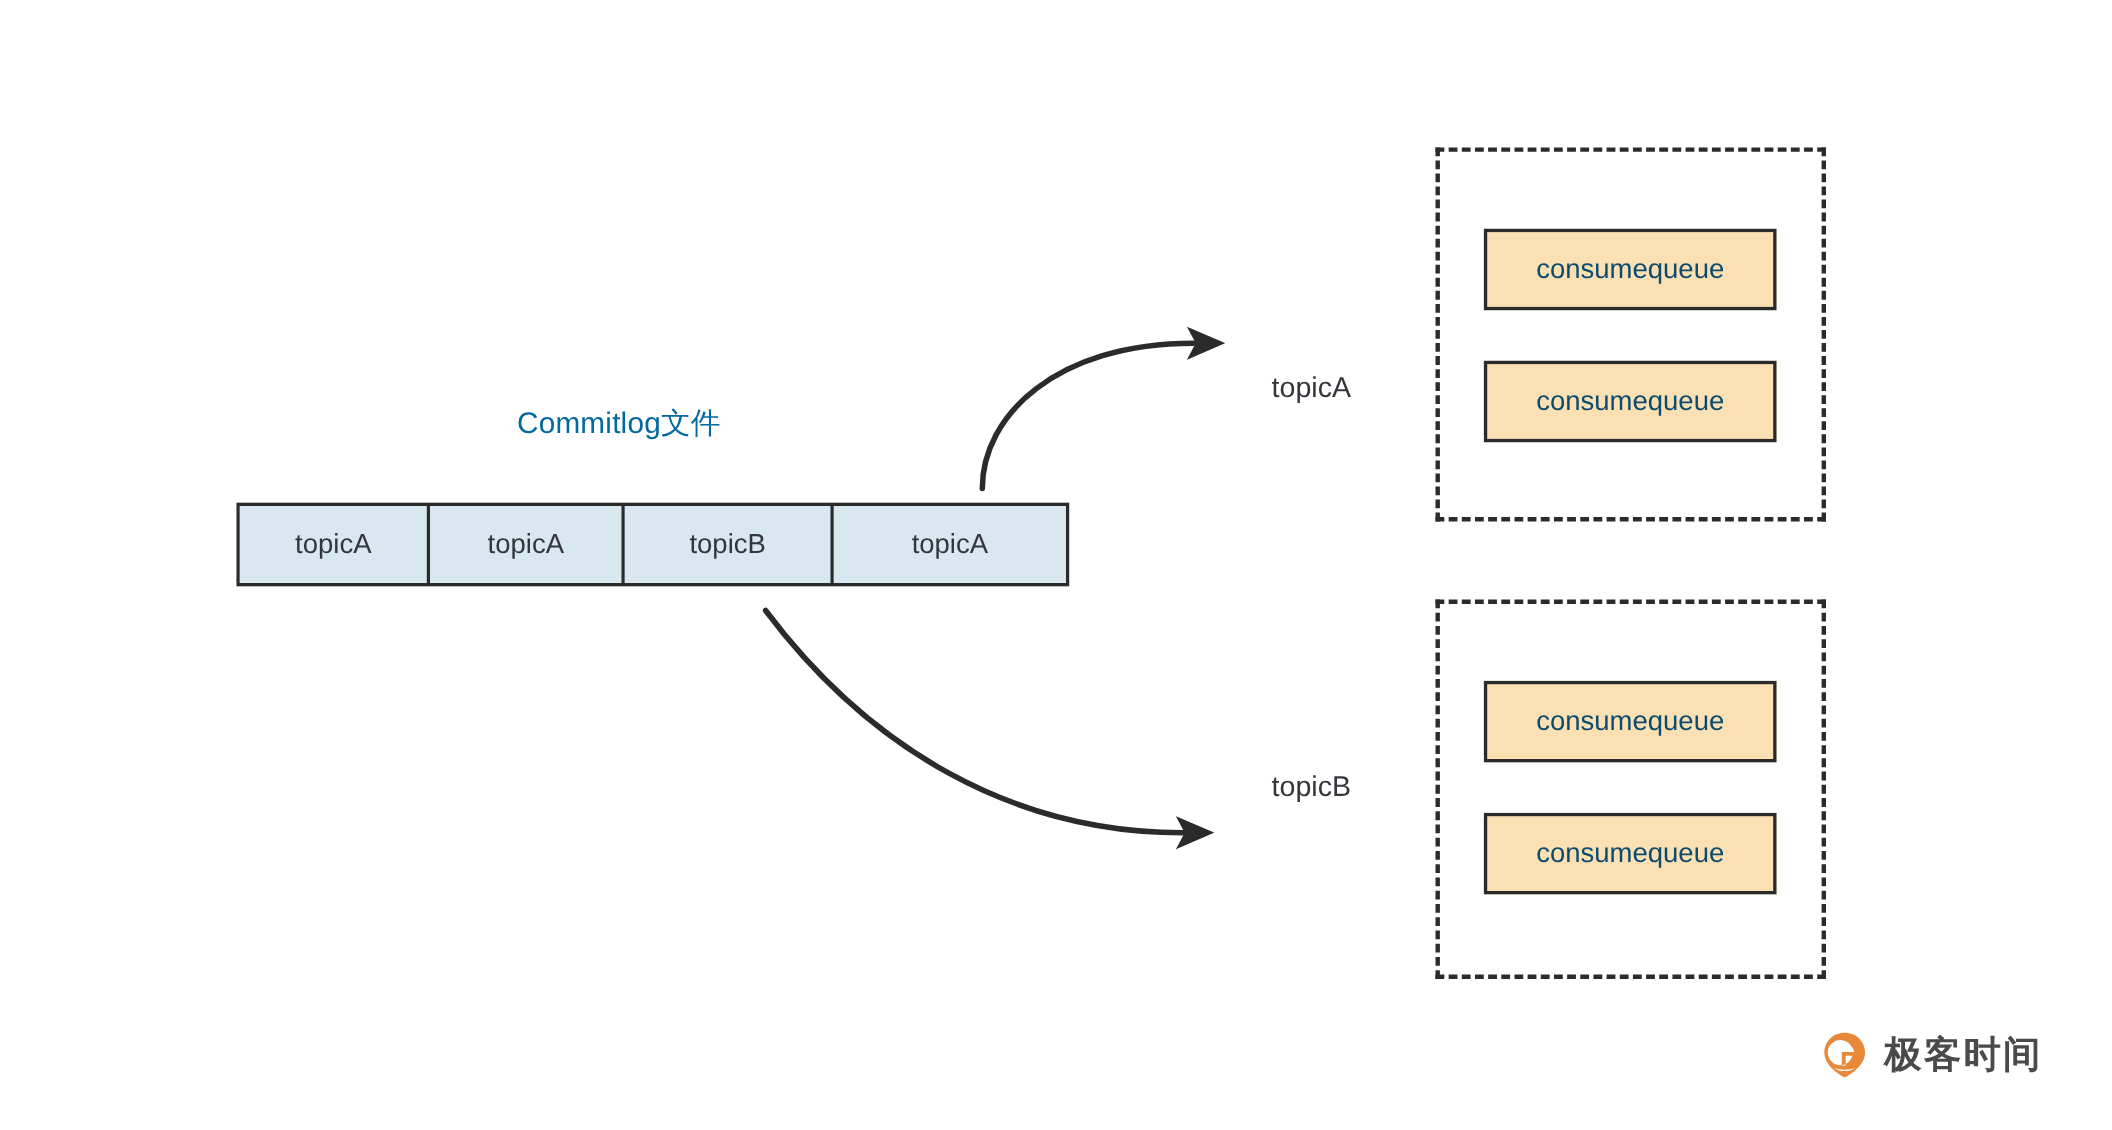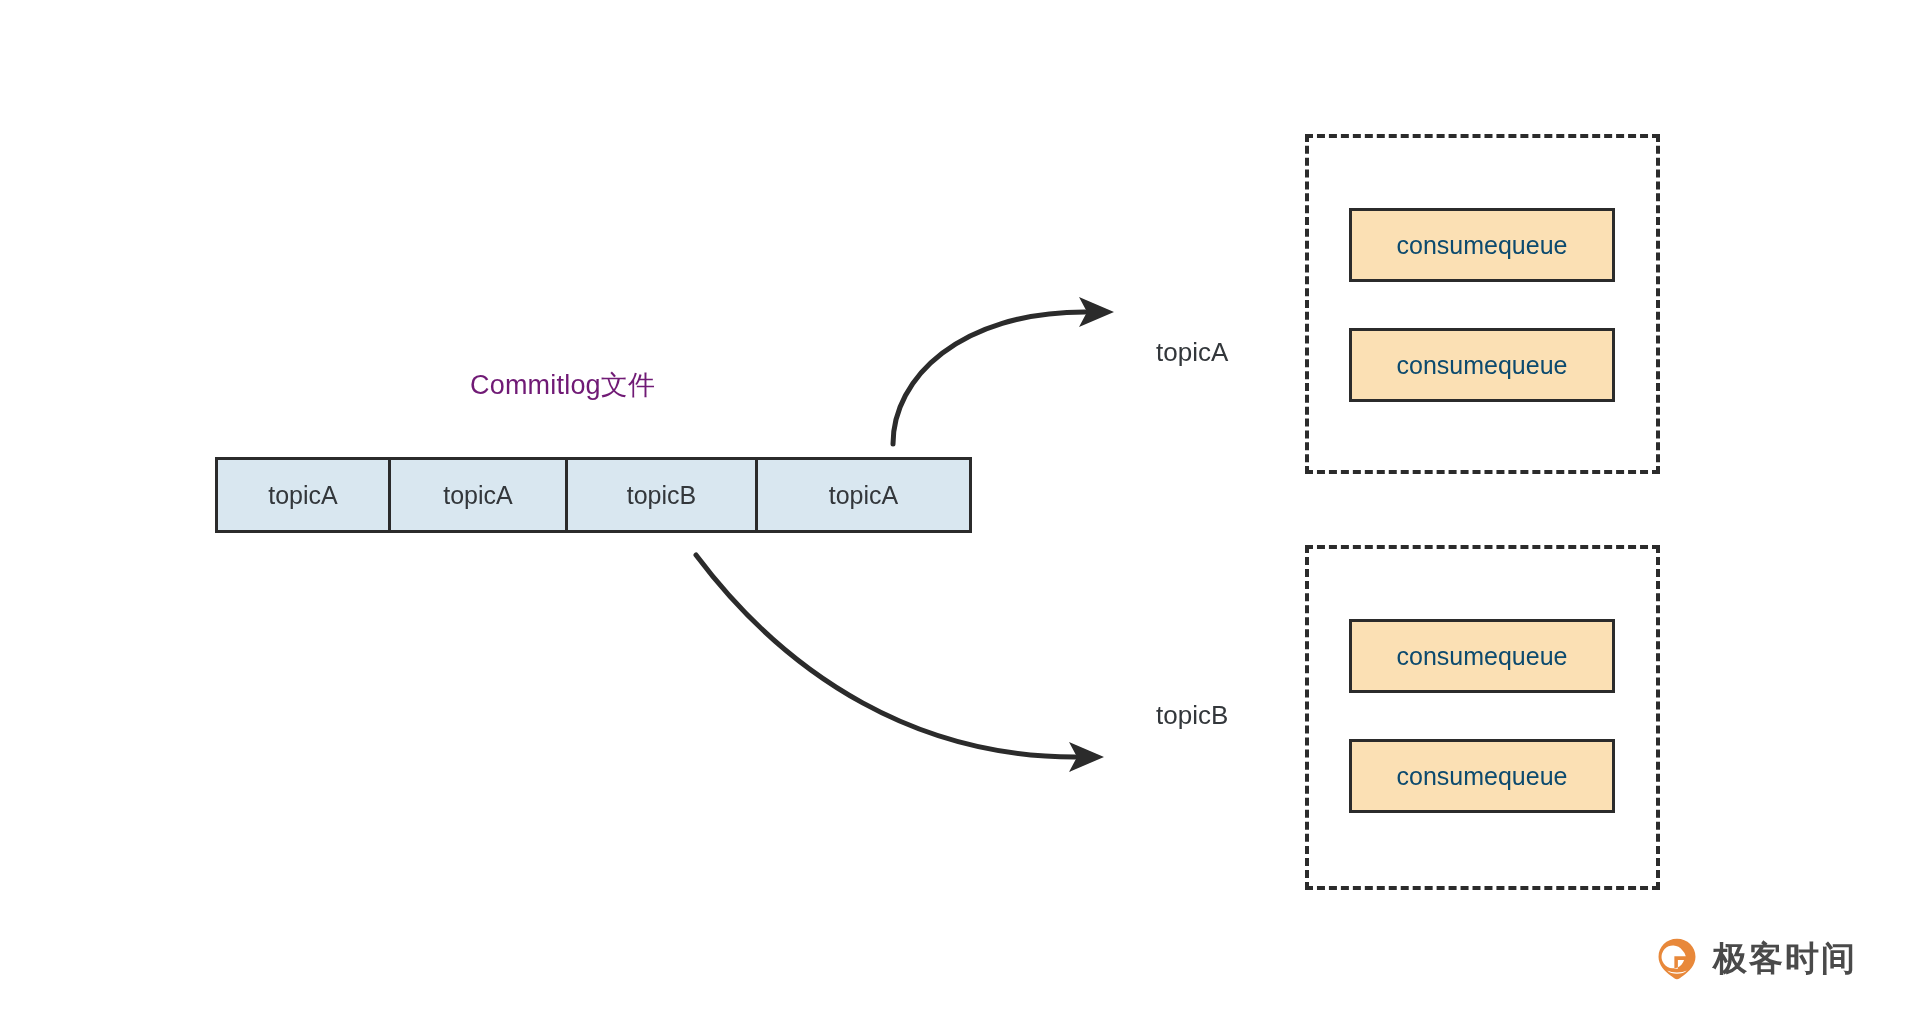--- a/index.html
+++ b/index.html
@@ -16,21 +16,21 @@
     height: 1027px;
     background: #ffffff;
   }
 
   
   .commitlog-title {
     position: absolute;
     left: 470px;
     top: 367px;
     font-size: 27px;
-    color: #701a75;
+    color: #0369a1;
     letter-spacing: 0.2px;
     white-space: nowrap;
   }
   .commitlog-row {
     position: absolute;
     left: 215px;
     top: 457px;
     width: 757px;
     height: 76px;
     display: flex;

